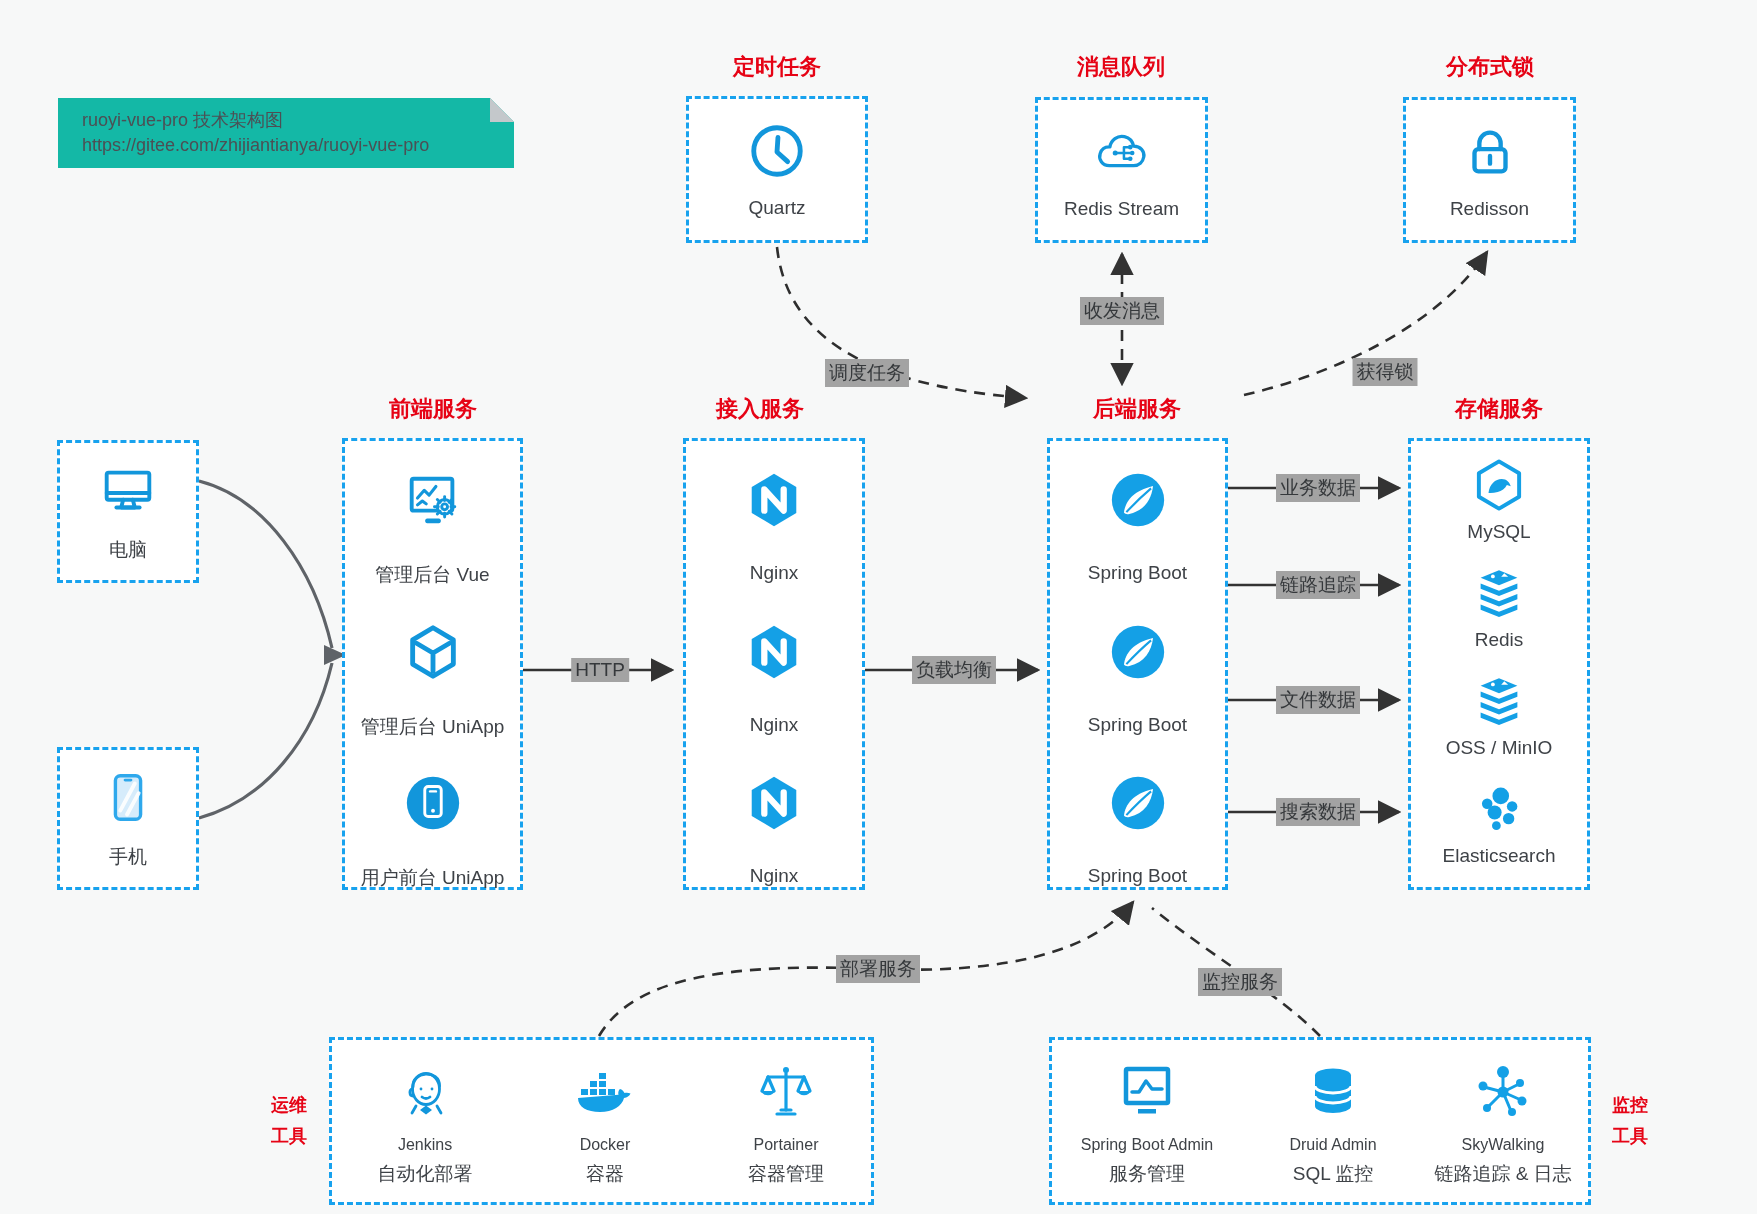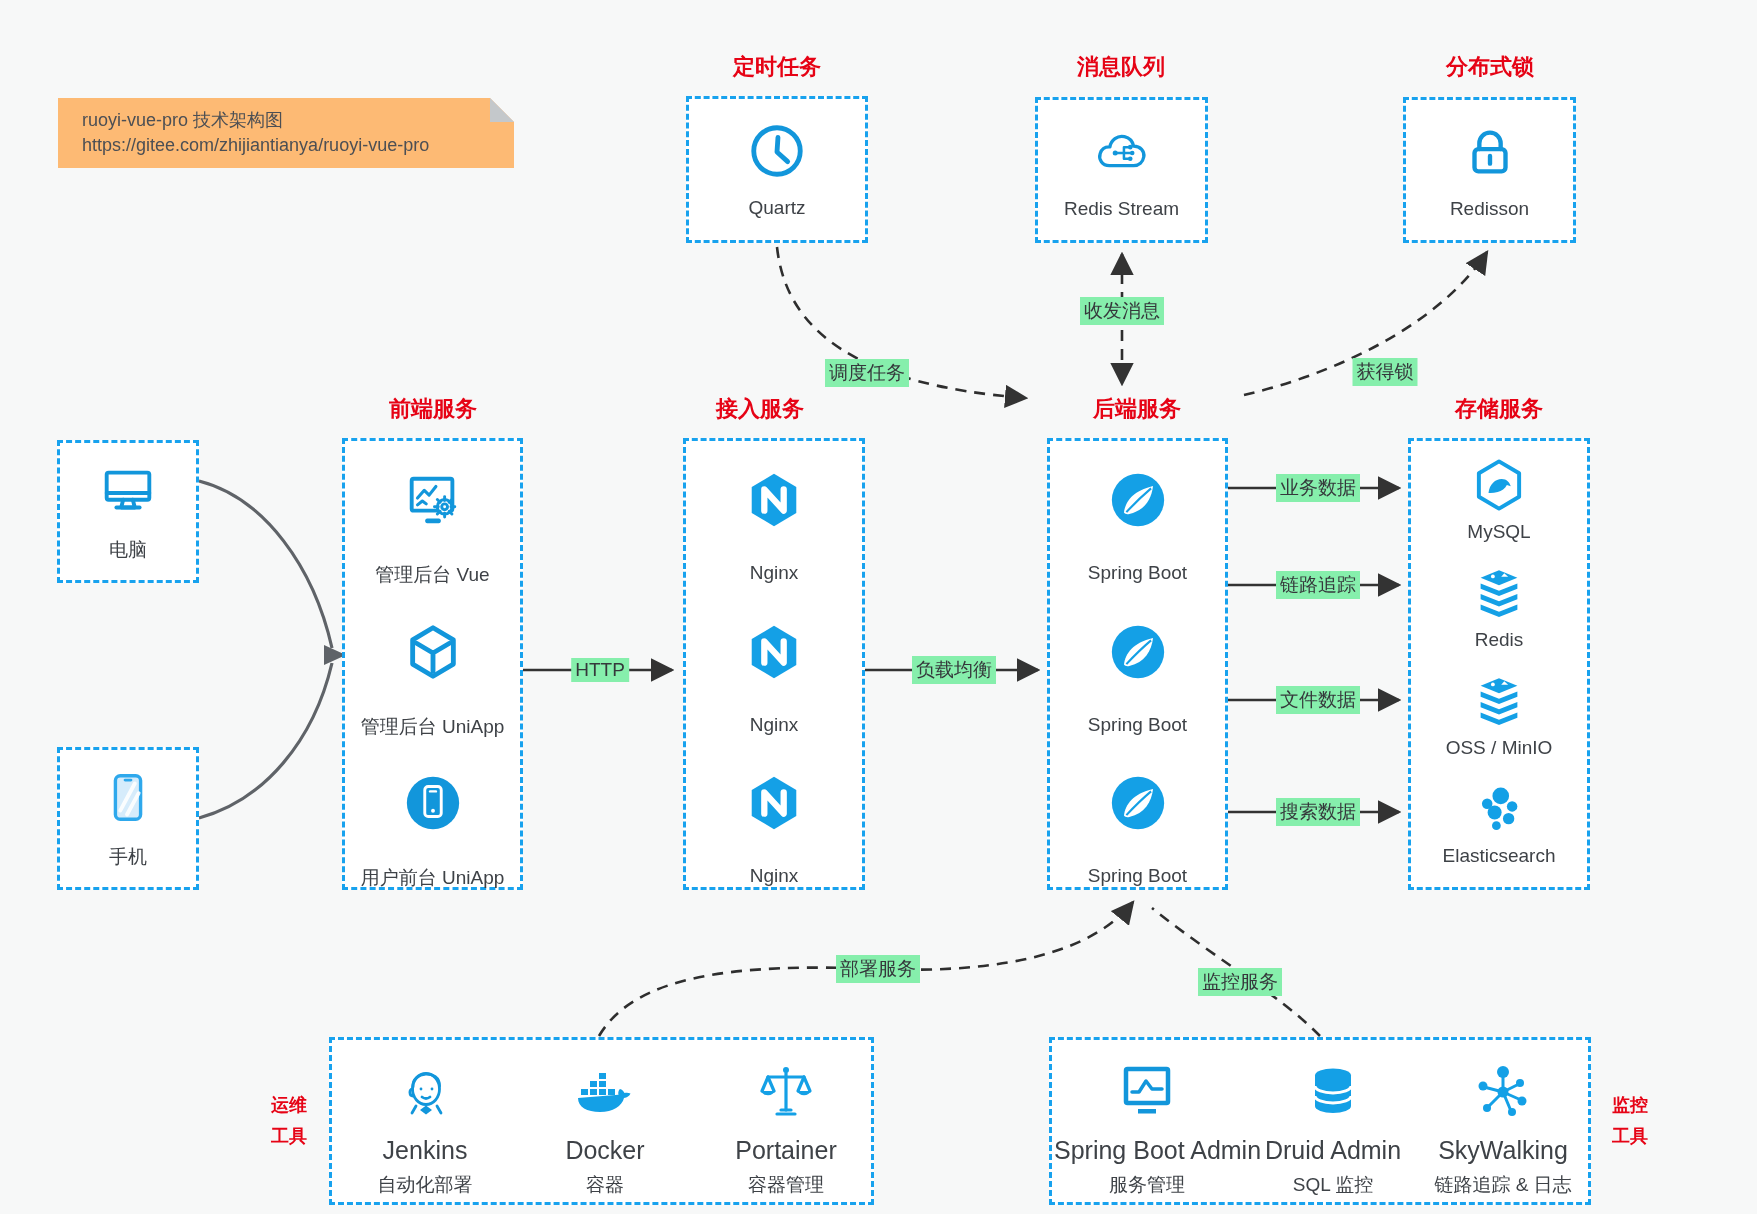--- a/index.html
+++ b/index.html
@@ -10,26 +10,26 @@
   .gc{stroke:#5f6368;stroke-width:3.2;fill:none;}
   .box{position:absolute;box-sizing:border-box;background:#fff;border:3px dashed #18a2ee;}
   .flexbox{display:flex;flex-direction:column;align-items:center;justify-content:center;gap:15px;}
   .gtitle{position:absolute;transform:translateX(-50%);color:#e60315;font-weight:bold;font-size:22px;white-space:nowrap;}
   .sidetitle{position:absolute;transform:translateX(-50%);color:#e60315;font-weight:bold;font-size:18px;line-height:31px;text-align:center;white-space:nowrap;}
   .nlabel{font-size:19px;color:#3e4247;white-space:nowrap;}
   .citem{position:absolute;left:0;right:0;text-align:center;}
   .citem .nlabel{display:block;margin-top:31px;}
   .sitem .nlabel{margin-top:8px;}
   .bitem{position:absolute;top:20px;text-align:center;}
-  .bitem .nname{font-size:25px;color:#3e4247;margin-top:12px;white-space:nowrap;}
+  .bitem .nname{font-size:16px;color:#3e4247;margin-top:12px;white-space:nowrap;}
   .bitem .ndesc{font-size:19px;color:#3e4247;margin-top:7px;white-space:nowrap;}
   .icon{display:block;margin:0 auto;}
   .i62{width:62px;height:62px;} .i56{width:56px;height:56px;} .i64{width:64px;height:64px;}
-  .elabel{position:absolute;transform:translate(-50%,-50%);background:#86efac;padding:1px 4px;font-size:19px;color:#35383b;white-space:nowrap;}
-  .note{position:absolute;left:58px;top:98px;width:456px;height:70px;background:#fdba74;box-sizing:border-box;padding:10px 0 0 24px;}
+  .elabel{position:absolute;transform:translate(-50%,-50%);background:#a3a3a3;padding:1px 4px;font-size:19px;color:#35383b;white-space:nowrap;}
+  .note{position:absolute;left:58px;top:98px;width:456px;height:70px;background:#14b8a6;box-sizing:border-box;padding:10px 0 0 24px;}
   .note .nline{font-size:18px;color:#4c4f54;line-height:25px;white-space:nowrap;}
   .fold{position:absolute;top:0;right:0;width:24px;height:24px;}
 </style>
 </head>
 <body>
 
 <div id="canvas">
 
   <svg class="wires" width="1757" height="1214" viewBox="0 0 1757 1214">
     <defs>

